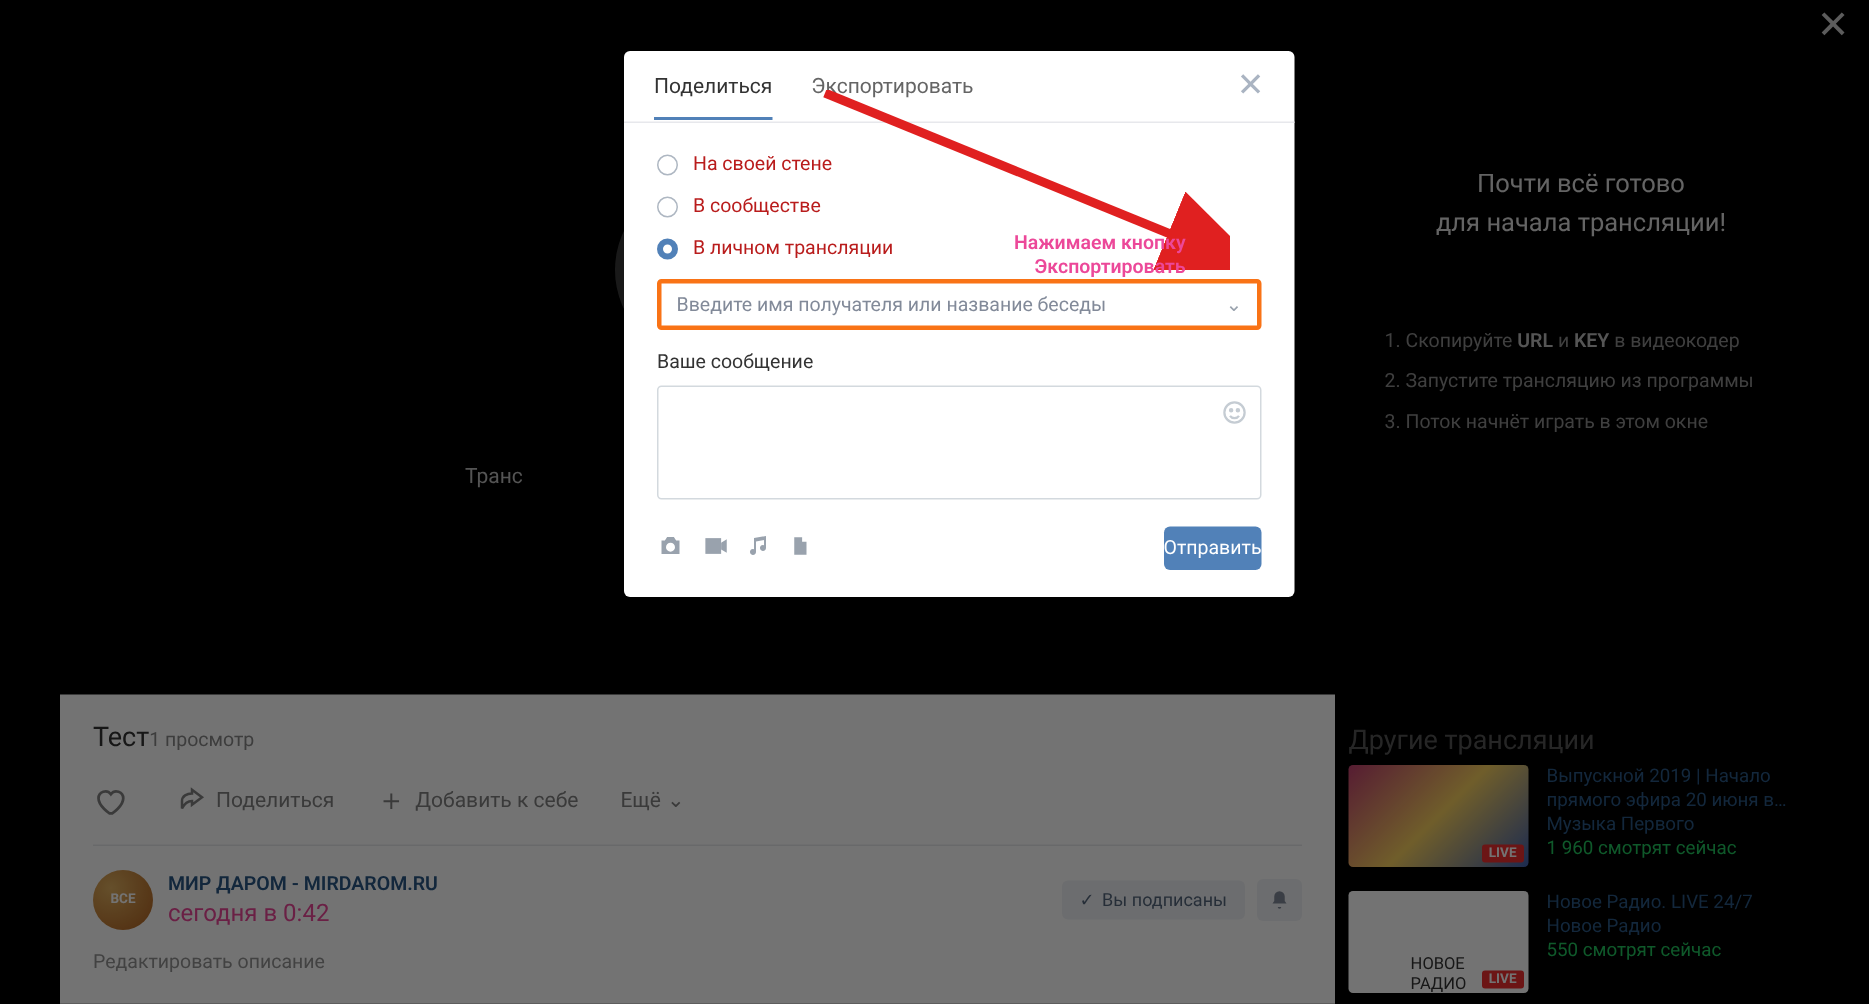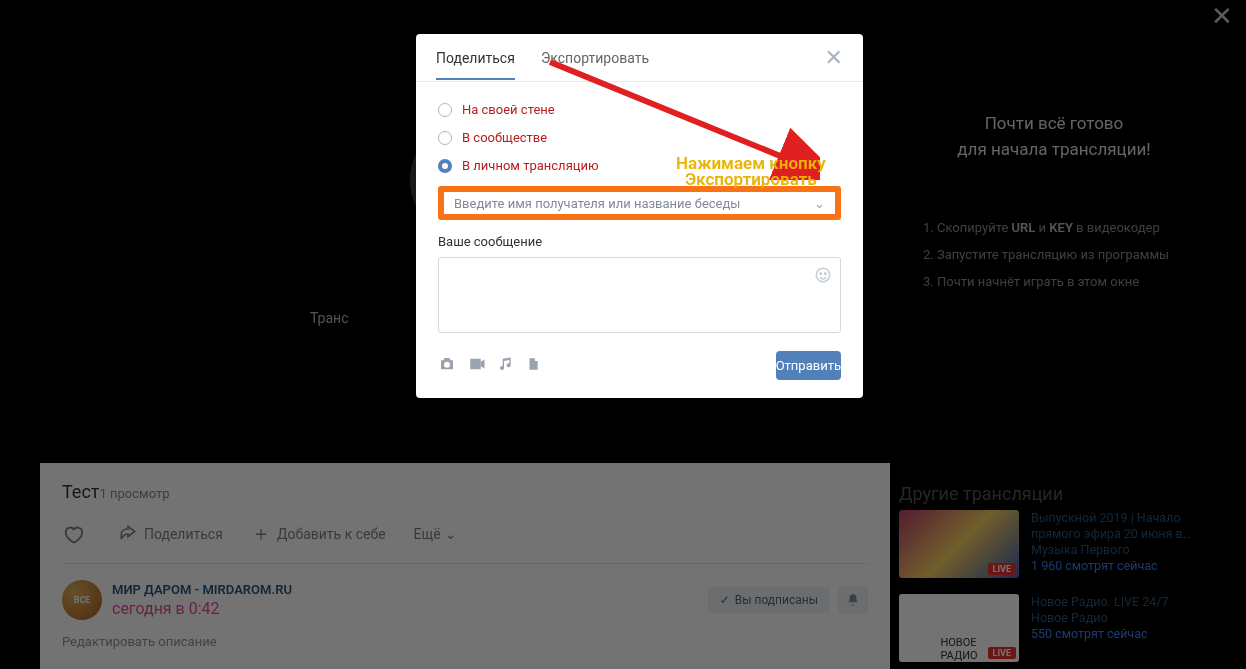--- a/index.html
+++ b/index.html
@@ -41,52 +41,52 @@
   .steps { position: absolute; left: 0; top: 220px; width: 310px; color: #8d8d8d; font-size: 13px; text-align: left; padding-left: 20px;}
   .steps li { margin-bottom: 12px; list-style: decimal; margin-left: 18px; }
   .steps li b { color:#bdbdbd; font-weight: 600;}
   .others-h { position: absolute; left: 0; top: 483px; font-size: 18px; color: #555; }
   .other-item { display: flex; gap: 12px; margin-bottom: 16px; }
   .other-thumb { width: 120px; height: 68px; background: linear-gradient(135deg,#c04070 0%, #f7d060 50%, #4060b0 100%); border-radius: 3px; position: relative; flex: 0 0 120px; }
   .other-thumb2 { background: #fff; display:flex; align-items:flex-end; justify-content:center; font-size:11px; color:#333; }
   .live-badge { position: absolute; right: 3px; bottom: 3px; background: #f03030; color: #fff; font-size: 9px; font-weight: bold; padding: 1px 5px; border-radius: 2px; }
   .other-meta { font-size: 12.5px; color: #555; line-height: 16px; }
   .other-meta .t { color: #2a5885; }
-  .other-meta .w { color: #3b82f6; }
+  .other-meta .w { color: #22c55e; }
   .others-list { position: absolute; left: 0; top: 510px; width: 310px; }
 
   .close-x { position: absolute; right: 8px; top: 0px; width: 32px; height: 32px; color:#ccc; font-size:26px; display:flex;align-items:center;justify-content:center; cursor:pointer;}
 
   
   .dim { position: absolute; inset: 0; background: rgba(0,0,0,0.55); }
 
   
   .modal { position: absolute; left: 416px; top: 34px; width: 447px; background: #fff; border-radius: 4px; box-shadow: 0 10px 40px rgba(0,0,0,0.35); }
   .m-tabs { display: flex; align-items: center; height: 48px; border-bottom: 1px solid #e7e8ec; padding: 0 20px; position: relative;}
   .m-tab { font-size: 14px; color: #656565; margin-right: 26px; padding-bottom: 13px; padding-top: 13px; cursor:pointer; position: relative;}
   .m-tab.active { color: #333; }
   .m-tab.active::after { content:""; position:absolute; left:0; right:0; bottom:-1px; height:2px; background:#5181b8; }
   .m-close { margin-left: auto; color: #aab4c2; font-size: 22px; cursor:pointer; line-height: 1;}
   .m-body { padding: 20px 22px 18px 22px; }
   .radio-row { display: flex; align-items: center; margin-bottom: 13px; font-size: 13px; color: #b91c1c; cursor:pointer; }
   .radio { width: 14px; height: 14px; border-radius: 50%; border: 1px solid #aeb7c2; margin-right: 10px; display:flex; align-items:center; justify-content:center;}
   .radio.sel { border: 4px solid #5181b8; width: 14px; height: 14px; }
-  .recipient { margin: 6px 0 14px 0; height: 34px; border: 6px solid #f97316; border-radius: 3px; display:flex; align-items:center; padding: 0 10px; color:#828a99; font-size:13px; justify-content:space-between;}
+  .recipient { margin: 6px 0 14px 0; height: 34px; border: 3px solid #f97316; border-radius: 3px; display:flex; align-items:center; padding: 0 10px; color:#828a99; font-size:13px; justify-content:space-between;}
   .recipient .chev { color:#99a2ad; }
   .msg-label { font-size: 13px; color: #333; margin-bottom: 8px; }
   .msg-box { height: 76px; border: 1px solid #d3d9de; border-radius: 3px; position: relative; }
   .emoji { position: absolute; right: 8px; top: 8px; color:#c5ccd3; }
   .m-foot { display: flex; align-items: center; margin-top: 18px; }
   .attach-icons { display:flex; gap: 12px; color:#99a2ad; }
   .attach-icons span { cursor:pointer; }
   .send-btn { margin-left: auto; background:#5181b8; color:#fff; font-size:13px; padding:7px 0; border-radius:4px; cursor:pointer; }
 
   
   .arrow-svg { position: absolute; left: 540px; top: 60px; pointer-events:none; }
-  .anno { position: absolute; left: 676px; top: 155px; color:#eab308; font-size:17px; font-weight:600; text-align:center; line-height:16px; pointer-events:none;}
+  .anno { position: absolute; left: 676px; top: 155px; color:#ec4899; font-size:13px; font-weight:600; text-align:right; line-height:16px; pointer-events:none;}
 </style>
 </head>
 <body>
 
 <div class="page">
   <div class="close-x">✕</div>
 
   <div class="left-col">
     <div class="video-area">
       <div class="spinner-wrap">
@@ -149,21 +149,21 @@
   </div>
 
   <div class="right-col">
     <div class="ready-box">
       <div class="ready-h">Почти всё готово</div>
       <div class="ready-h">для начала трансляции!</div>
     </div>
     <ol class="steps">
       <li><span>Скопируйте </span><b>URL</b><span> и </span><b>KEY</b><span> в видеокодер</span></li>
       <li>Запустите трансляцию из программы</li>
-      <li>Почти начнёт играть в этом окне</li>
+      <li>Поток начнёт играть в этом окне</li>
     </ol>
 
     <div class="others-h">Другие трансляции</div>
     <div class="others-list">
       <div class="other-item">
         <div class="other-thumb">
           <div class="live-badge">LIVE</div>
         </div>
         <div class="other-meta">
           <div class="t">Выпускной 2019 | Начало прямого эфира 20 июня в…</div>
@@ -198,21 +198,21 @@
     <div class="radio-row">
       <div class="radio"></div>
       <span>На своей стене</span>
     </div>
     <div class="radio-row">
       <div class="radio"></div>
       <span>В сообществе</span>
     </div>
     <div class="radio-row">
       <div class="radio sel"></div>
-      <span>В личном трансляцию</span>
+      <span>В личном трансляции</span>
     </div>
 
     <div class="recipient">
       <span>Введите имя получателя или название беседы</span>
       <span class="chev">⌄</span>
     </div>
 
     <div class="msg-label">Ваше сообщение</div>
     <div class="msg-box">
       <span class="emoji">

